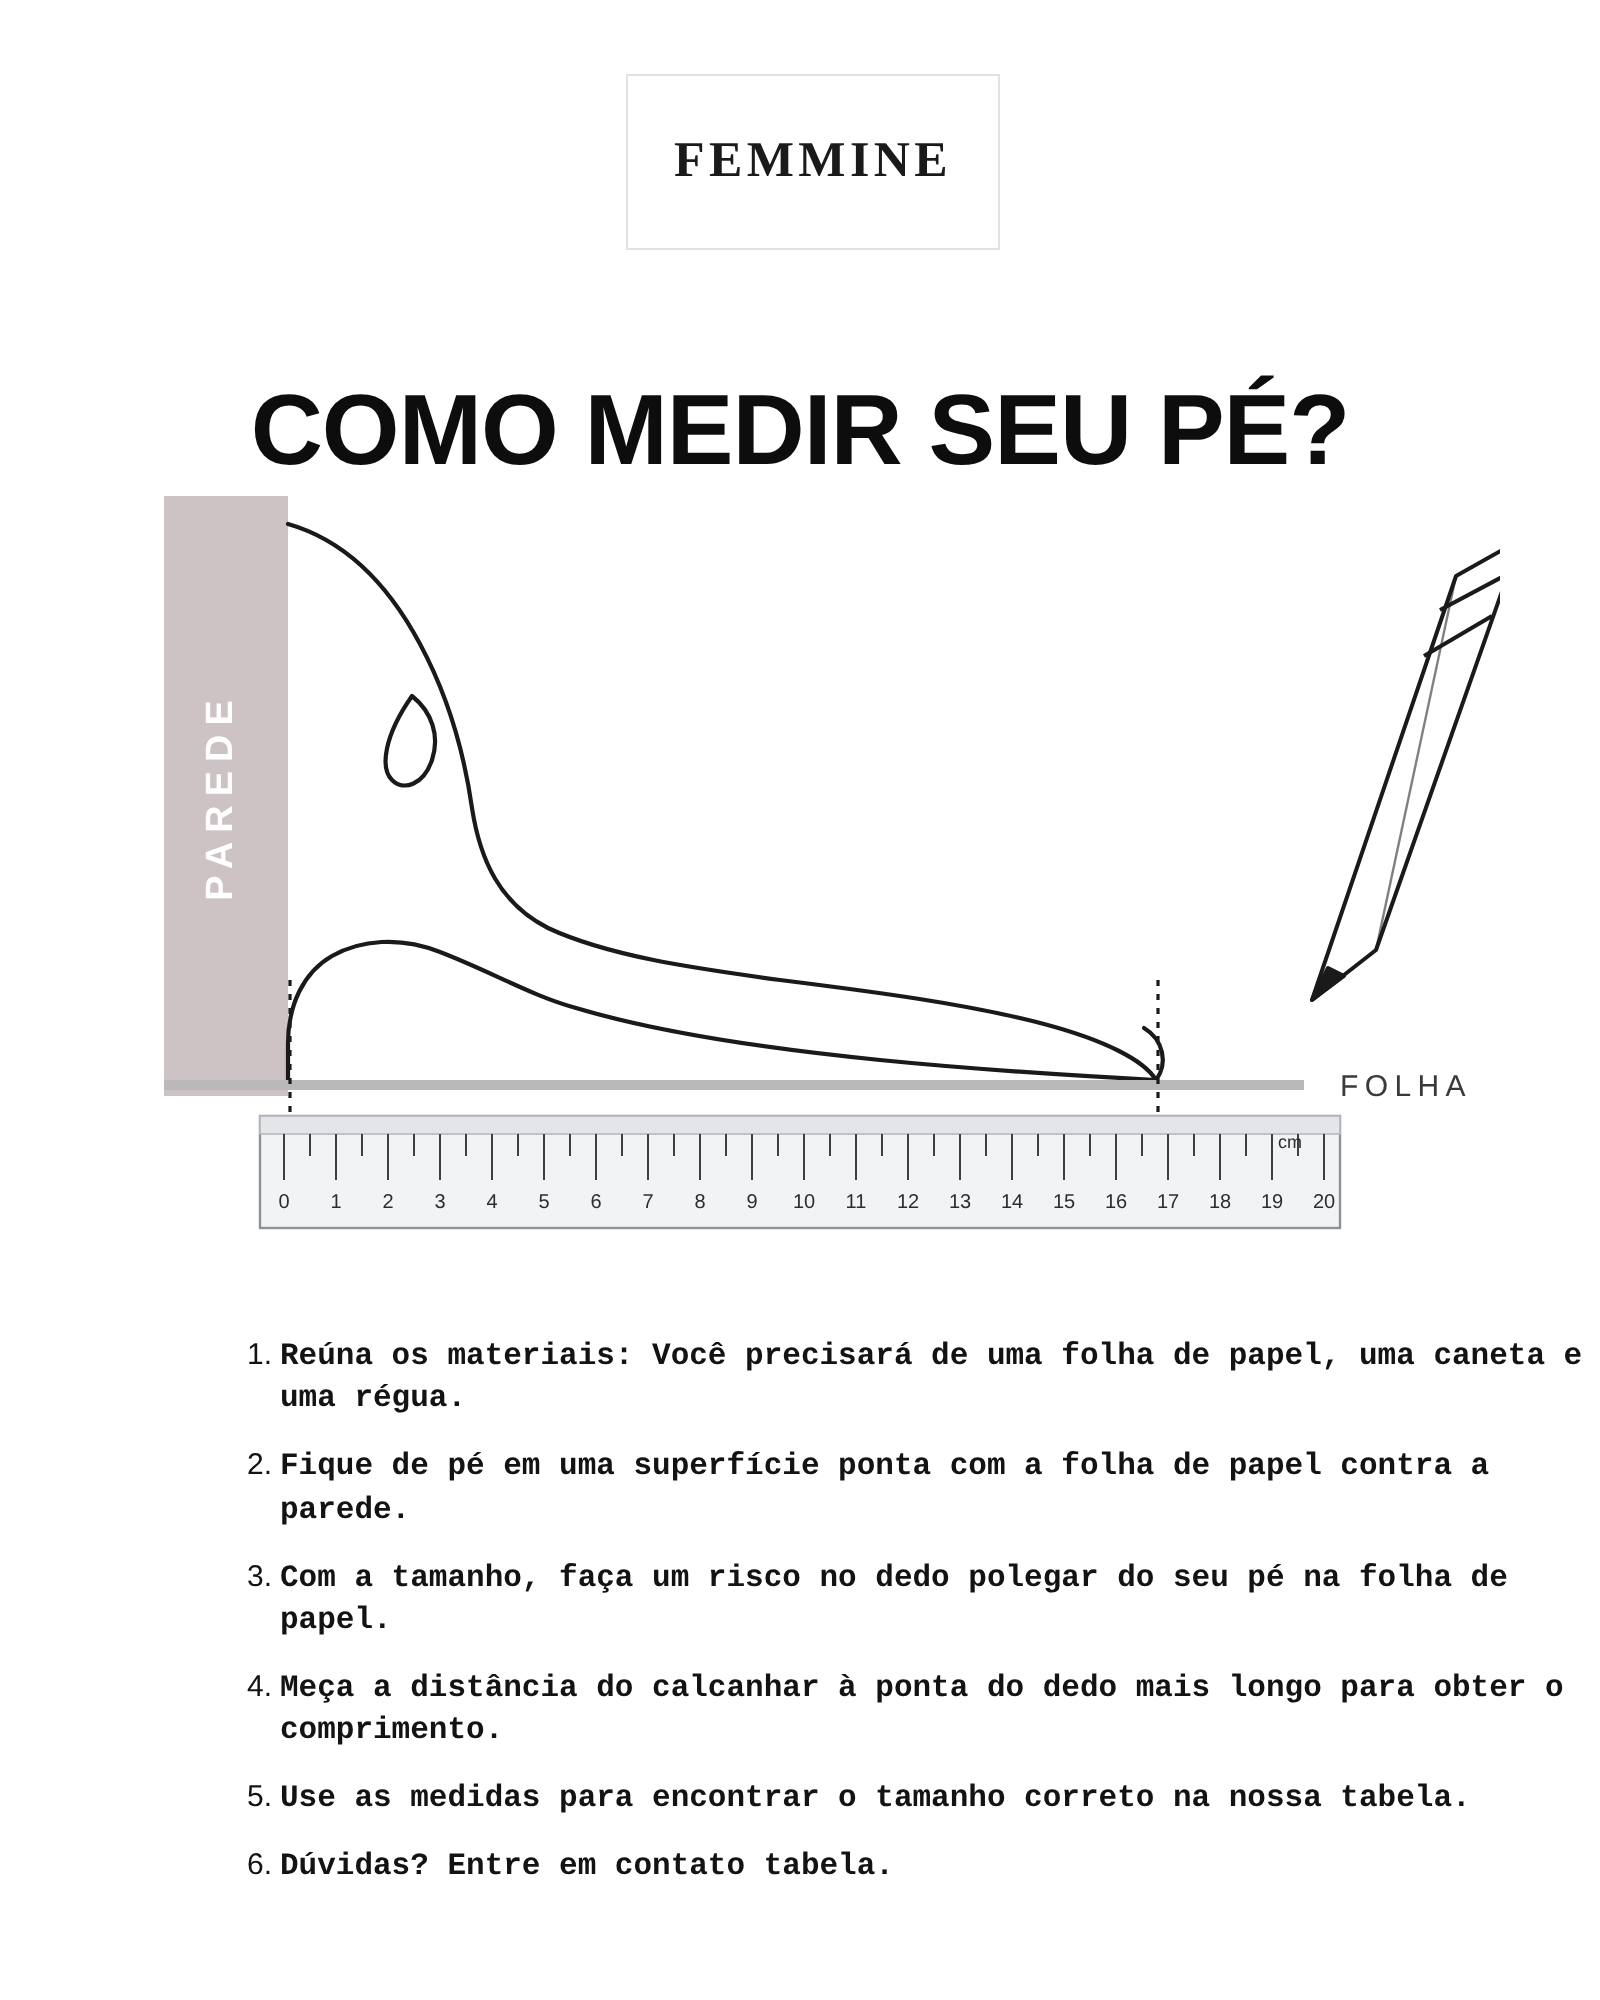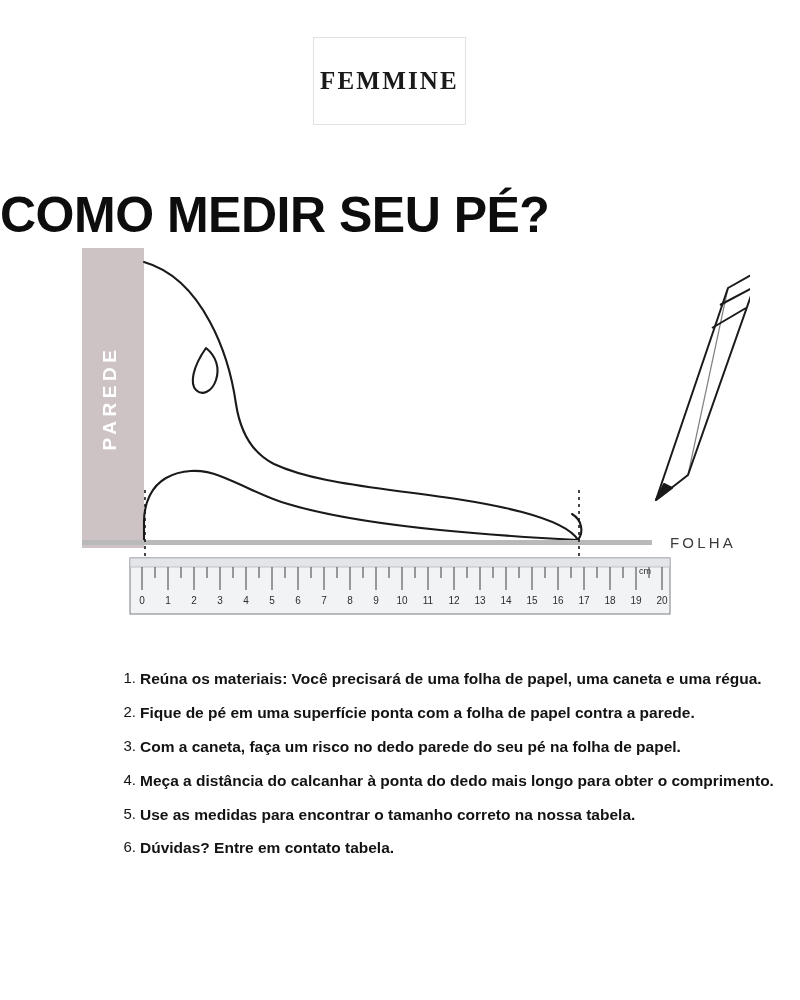--- a/index.html
+++ b/index.html
@@ -14,21 +14,21 @@
     font-family: "Liberation Sans", sans-serif;
     color: #111111;
     overflow: hidden;
   }
 
   
   .logo-box {
     position: absolute;
     left: 313px;
     top: 37px;
-    width: 153px;
+    width: 187px;
     height: 88px;
     border: 1px solid #e2e2e2;
     box-sizing: border-box;
     display: flex;
     align-items: center;
     justify-content: center;
     background: #ffffff;
   }
   .logo-text {
     font-family: "Liberation Serif", serif;
@@ -37,21 +37,21 @@
     letter-spacing: 2.2px;
     color: #1a1a1a;
   }
 
   
   .page-title {
     position: absolute;
     left: 0;
     top: 152px;
     width: 800px;
-    text-align: left;
+    text-align: center;
     font-family: "Liberation Sans", sans-serif;
     font-weight: 700;
     font-size: 50px;
     letter-spacing: -0.5px;
     color: #0d0d0d;
   }
 
   
   .illustration {
     position: absolute;
@@ -82,20 +82,21 @@
     width: 22px;
     flex: 0 0 22px;
     text-align: right;
     padding-right: 3px;
     font-size: 15px;
     color: #131313;
   }
   .step-text {
     flex: 1 1 auto;
     padding-left: 1px;
+    font-family: Liberation Mono, monospace;
   }
 </style>
 </head>
 <body>
 
 <div class="logo-box">
   <span class="logo-text">FEMMINE</span>
 </div>
 
 <h1 class="page-title">COMO MEDIR SEU PÉ?</h1>
@@ -209,21 +210,21 @@
   <li class="step">
     <span class="step-num">1.</span>
     <span class="step-text">Reúna os materiais: Você precisará de uma folha de papel, uma caneta e uma régua.</span>
   </li>
   <li class="step">
     <span class="step-num">2.</span>
     <span class="step-text">Fique de pé em uma superfície ponta com a folha de papel contra a parede.</span>
   </li>
   <li class="step">
     <span class="step-num">3.</span>
-    <span class="step-text">Com a caneta, faça um risco no dedo parede do seu pé na folha de papel.</span>
+    <span class="step-text">Com a tamanho, faça um risco no dedo polegar do seu pé na folha de papel.</span>
   </li>
   <li class="step">
     <span class="step-num">4.</span>
     <span class="step-text">Meça a distância do calcanhar à ponta do dedo mais longo para obter o comprimento.</span>
   </li>
   <li class="step">
     <span class="step-num">5.</span>
     <span class="step-text">Use as medidas para encontrar o tamanho correto na nossa tabela.</span>
   </li>
   <li class="step">

